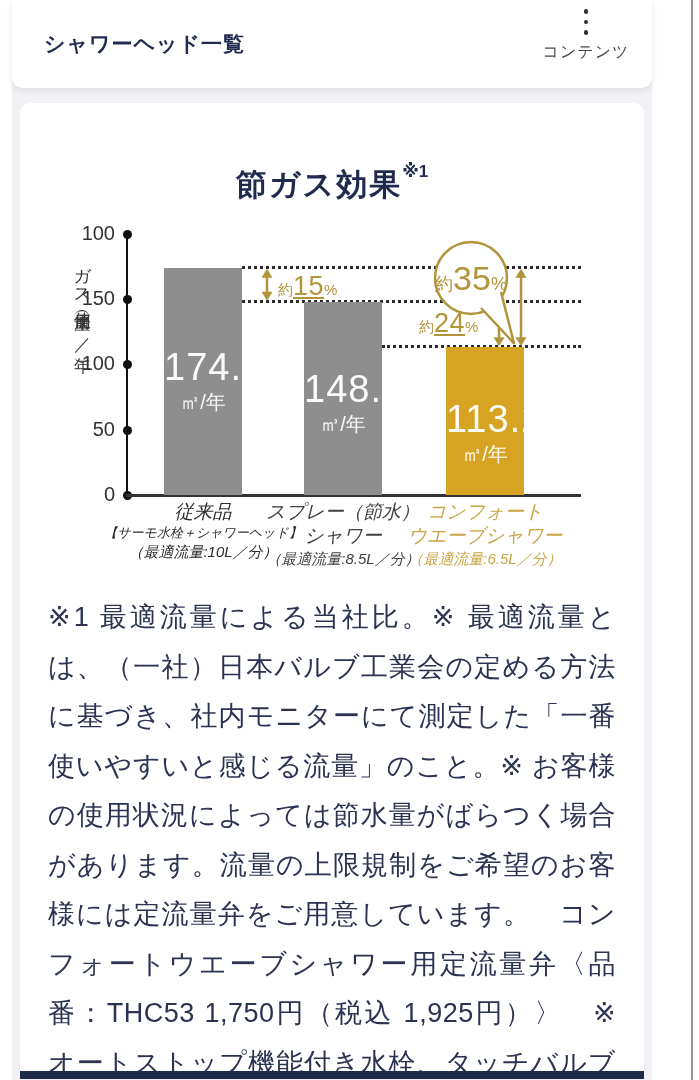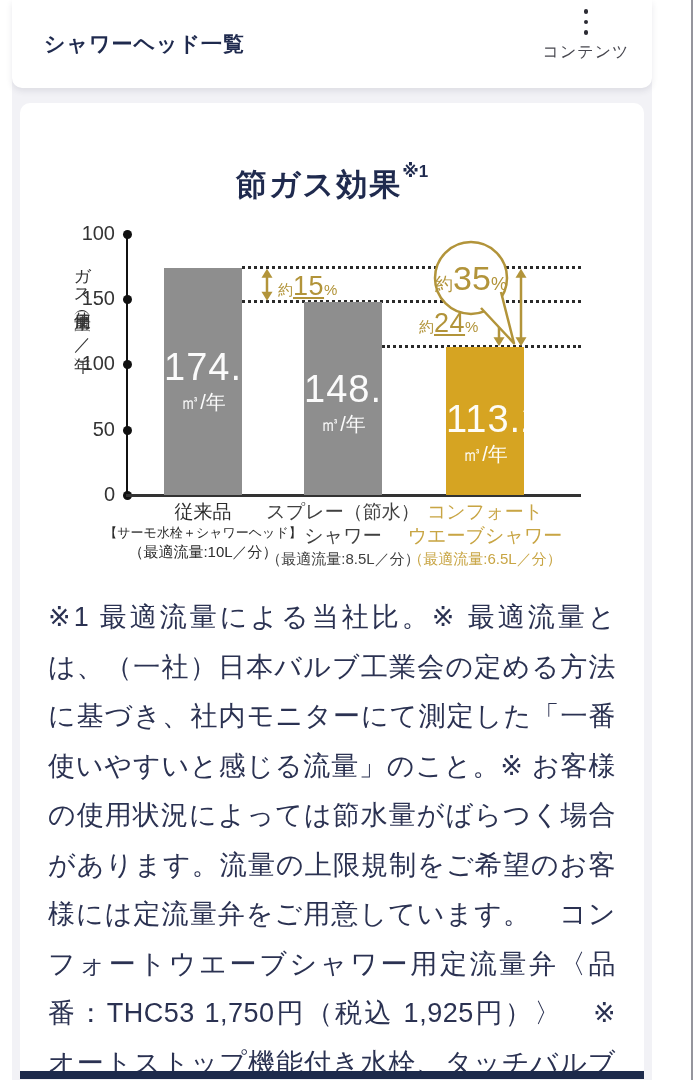--- a/index.html
+++ b/index.html
@@ -53,21 +53,21 @@
   .bar-val .unit { display:block; font-size:20px; font-weight:300; line-height:24px; margin-top:3px; }
   #bar0 { left:107px; } #bar1 { left:247px; } #bar2 { left:389px; }
 
   .ann-svg { position:absolute; left:0; top:0; width:572px; height:341px; z-index:3; pointer-events:none; }
   .annot { position:absolute; z-index:4; white-space:nowrap; font-weight:500; }
   .annot .s { font-size:15px; } .annot .v { font-size:27px; letter-spacing:.5px;text-decoration:underline; }
   .bubble-txt { position:absolute; left:354px; top:36px; width:120px; height:44px; line-height:44px;
     text-align:center; z-index:4; white-space:nowrap; font-weight:500; }
   .bubble-txt .s { font-size:18px; } .bubble-txt .v { font-size:34px; }
 
-  .cat { position:absolute; top:280px; text-align:center; z-index:2; white-space:nowrap; }
+  .cat { position:absolute; top:280px; text-align:center; z-index:2; white-space:nowrap;font-style:italic; }
   #cat0 { left:46px; width:200px; } #cat1 { left:206px; width:160px; } #cat2 { left:348px; width:160px; }
   .cat .l1 { font-size:19px; line-height:24px; }
   .cat .l2a { font-size:13px; line-height:17px; }
   .cat .l2b { font-size:19px; line-height:24px; }
   .cat .l3 { font-size:15px; line-height:20px; margin-top:1px; }
 
   
   .footnote { margin:32px 28px 0 28px; font-size:27px; line-height:49.5px;
     color:#2b3252; letter-spacing:.5px; text-align:justify; }
 

